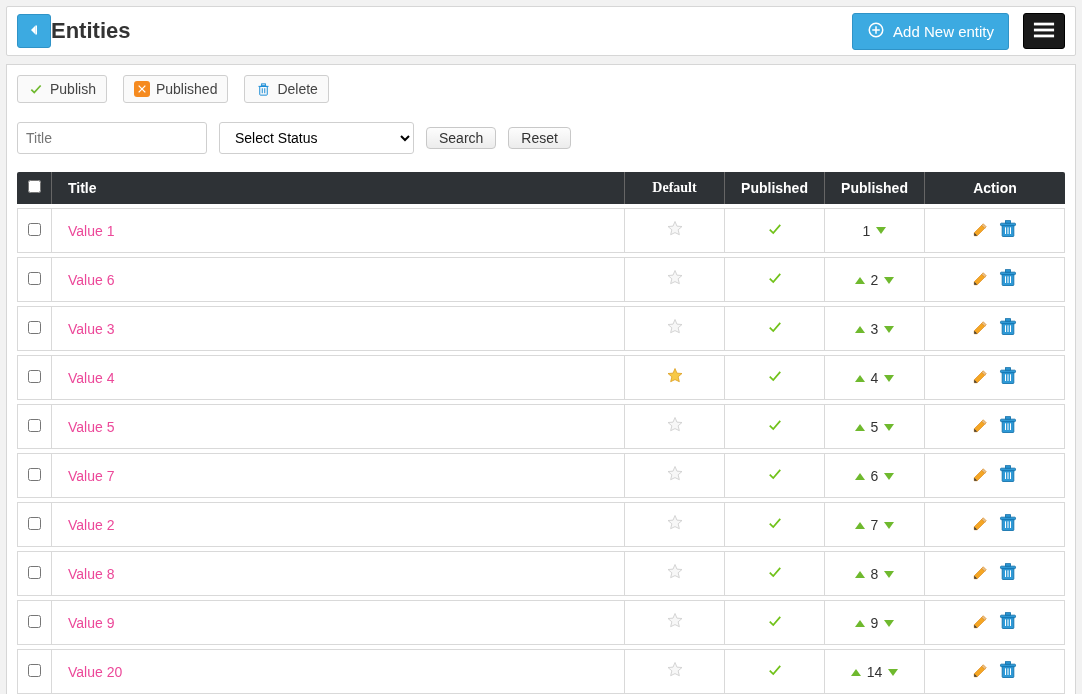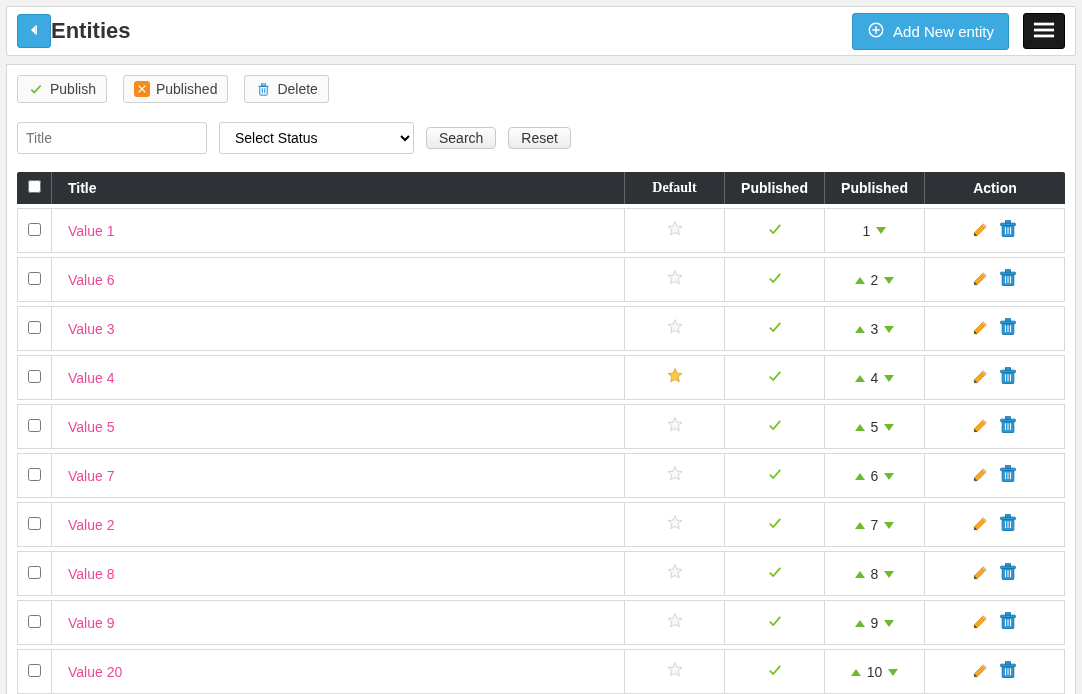--- a/index.html
+++ b/index.html
@@ -487,21 +487,21 @@
             <td><input type="checkbox" style=""></td>
             <td class="title-cell"><a class="title-link">Value 20</a></td>
             <td class="col-default"><span class="star-icon"><svg viewBox="0 0 24 24">
                   <use href="#star-empty"></use>
                 </svg></span></td>
             <td class="col-published"><span class="pub-check"><svg viewBox="0 0 24 24">
                   <polyline points="3,13 9,19 21,5"></polyline>
                 </svg></span></td>
             <td class="col-ordering"><span class="ordering">
                 <span class="arrow-up"></span>
-                <span>10</span>
+                <span>14</span>
                 <span class="arrow-down"></span>
               </span></td>
             <td class="col-action"><span class="action-icons">
                 <span class="edit-icon"><svg viewBox="0 0 24 24">
                     <use href="#pencil"></use>
                   </svg></span>
                 <span class="trash-icon"><svg viewBox="0 0 24 24">
                     <use href="#bigtrash"></use>
                   </svg></span>
               </span></td>

